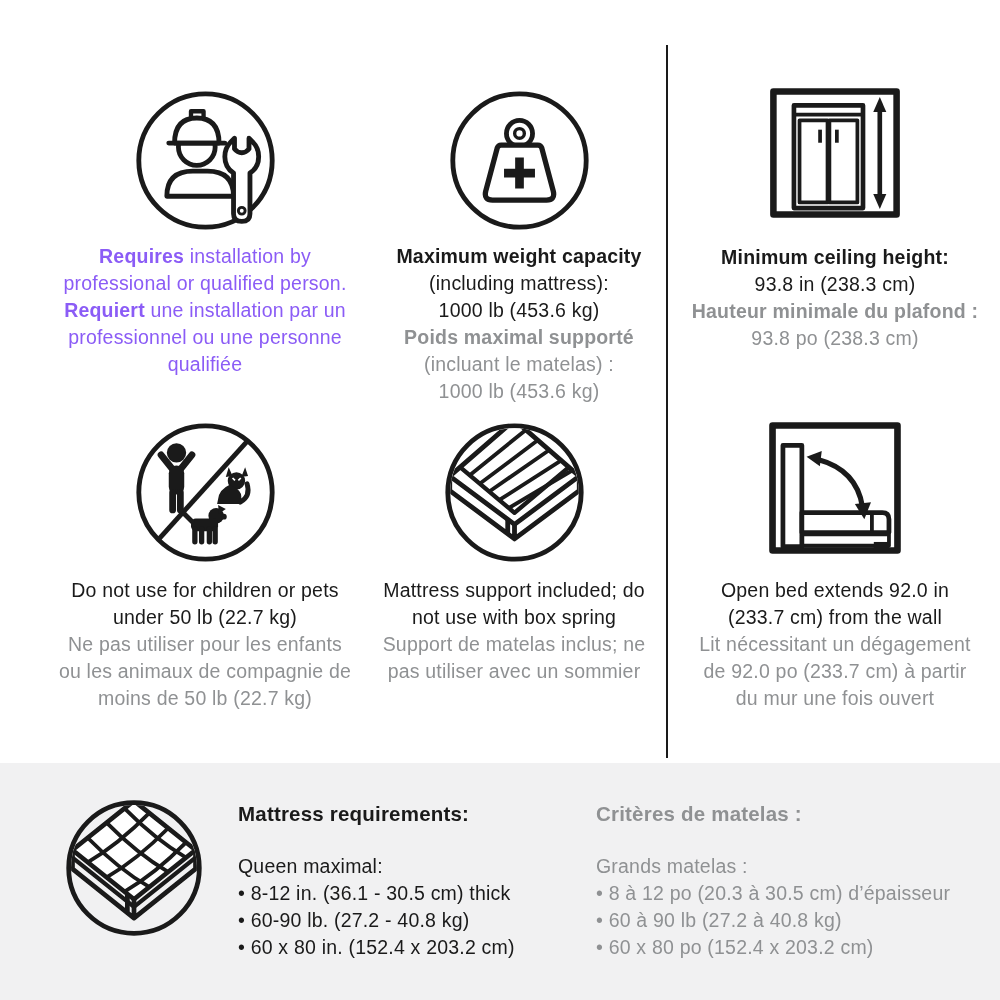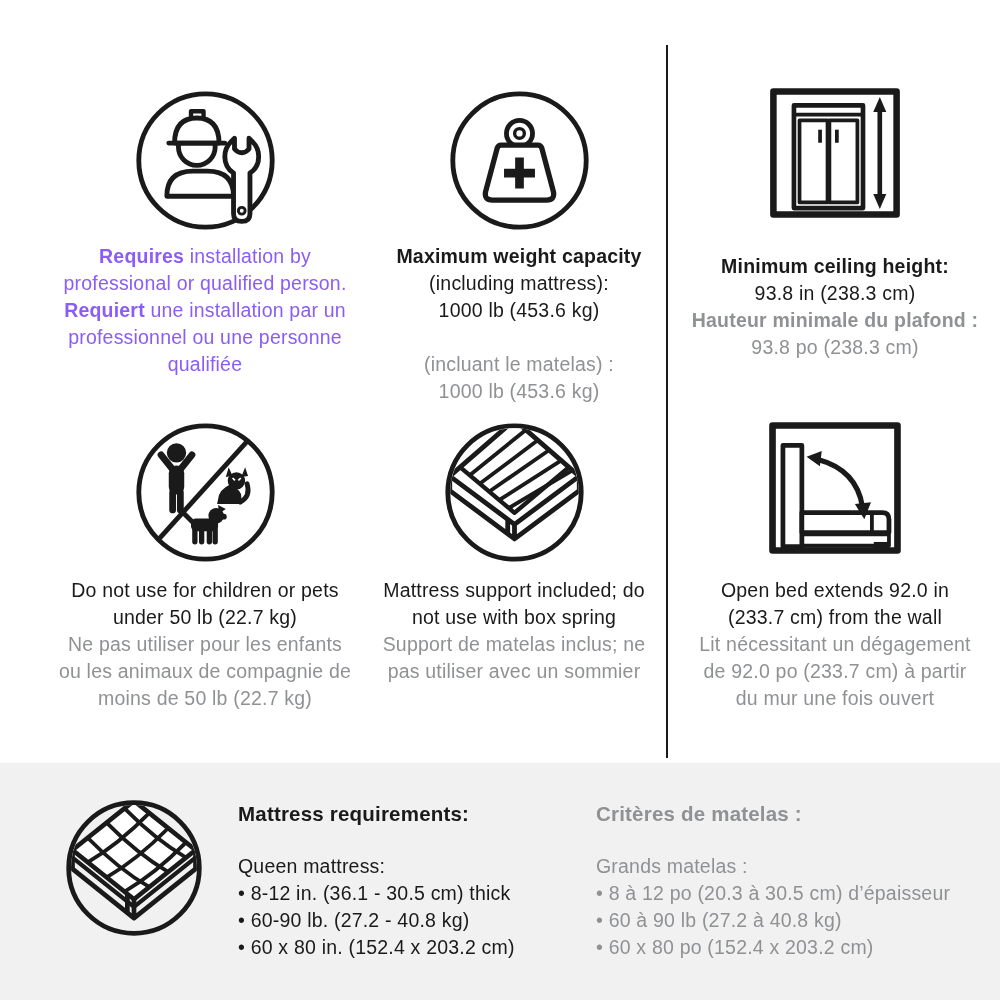--- a/index.html
+++ b/index.html
@@ -11,21 +11,21 @@
   .cell{position:absolute;display:flex;flex-direction:column;align-items:center;text-align:center;}
   .cell .icon-wrap{flex:0 0 auto;}
   .txt{font-size:19.5px;line-height:27px;letter-spacing:.2px;white-space:pre-line;}
   .txt .b{font-weight:700;}
   .en{color:#1a1a1a;}
   .fr{color:#8f9193;}
   .cell.red .en,.cell.red .fr{color:#8b5cf6;}
   .gap6{margin-top:6px;}
   .gap8{margin-top:8px;}
   .gap14{margin-top:14px;}
-  .gap17{margin-top:26px;text-align:center;}
+  .gap17{margin-top:17px;text-align:center;}
   .divider{position:absolute;left:666px;top:45px;width:2px;height:713px;background:#1a1a1a;}
   .bottom{position:absolute;left:0;top:763px;width:1000px;height:274px;background:#f1f1f2;}
   .bottom .icon-wrap{position:absolute;left:63px;top:34px;}
   .bcol{position:absolute;top:37px;font-size:19.5px;line-height:27px;letter-spacing:.2px;}
   .bcol.en-col{left:238px;width:330px;}
   .bcol.fr-col{left:596px;width:410px;color:#8f9193;}
   .btitle{font-weight:700;font-size:20.5px;margin:0 0 26px 0;}
   .bsub{margin:0;}
   ul.blist{list-style:none;margin:0;padding:0;}
   ul.blist li::before{content:"• ";}
@@ -64,21 +64,21 @@
       <circle class="st" cx="75" cy="75" r="69" stroke-width="5"></circle>
       <circle class="st fw" cx="75" cy="47" r="13.5" stroke-width="5"></circle>
       <path class="st fw" d="M56 59 H94 Q97 59 98 62 L110 107 Q112 116 103 116 H47 Q38 116 40 107 L52 62 Q53 59 56 59 Z" stroke-width="5.5"></path>
       <circle class="st fw" cx="75" cy="47" r="5" stroke-width="3.5"></circle>
       <path class="st" d="M75 72 V104 M59 88 H91" stroke-width="9"></path>
     </svg>
   </div>
   <div class="txt en gap6"><span class="b">Maximum weight capacity</span><span>
 (including mattress):
 1000 lb (453.6 kg)</span></div>
-  <div class="txt fr"><span>
+  <div class="txt fr"><span class="b">Poids maximal supporté</span><span>
 (incluant le matelas) :
 1000 lb (453.6 kg)</span></div>
 </div>
 
 <div class="cell" style="left:682px;top:83px;width:306px;">
   <div class="icon-wrap">
     <svg width="140" height="140" viewBox="0 0 150 150">
       <rect class="st" x="9" y="9" width="132" height="132" stroke-width="7"></rect>
       <rect class="st" x="31" y="24" width="74" height="110" stroke-width="5"></rect>
       <line class="st" x1="31" y1="34" x2="105" y2="34" stroke-width="4"></line>
@@ -184,21 +184,21 @@
         <path class="st" d="M26 69 Q58.5 50 91 17 M46 85 Q78.5 66 111 33 M65 100 Q97.5 81 130 48" stroke-width="4"></path>
         <path class="st" d="M26 43 Q58.5 76 91 95 M46 27 Q78.5 60 111 79 M65 12 Q97.5 45 130 64" stroke-width="4"></path>
         <path class="st" d="M10 64 L75 116 L140 64" stroke-width="4.5"></path>
         <path class="st" d="M10 56 V76 L75 128 L140 76 V56 M75 108 V128 M68 103 V123" stroke-width="5"></path>
       </g>
     </svg>
   </div>
 
   <div class="bcol en-col">
     <p class="btitle">Mattress requirements:</p>
-    <p class="bsub">Queen mattress:</p>
+    <p class="bsub">Queen maximal:</p>
     <ul class="blist">
       <li>8-12 in. (36.1 - 30.5 cm) thick</li>
       <li>60-90 lb. (27.2 - 40.8 kg)</li>
       <li>60 x 80 in. (152.4 x 203.2 cm)</li>
     </ul>
   </div>
 
   <div class="bcol fr-col">
     <p class="btitle">Critères de matelas :</p>
     <p class="bsub">Grands matelas :</p>

